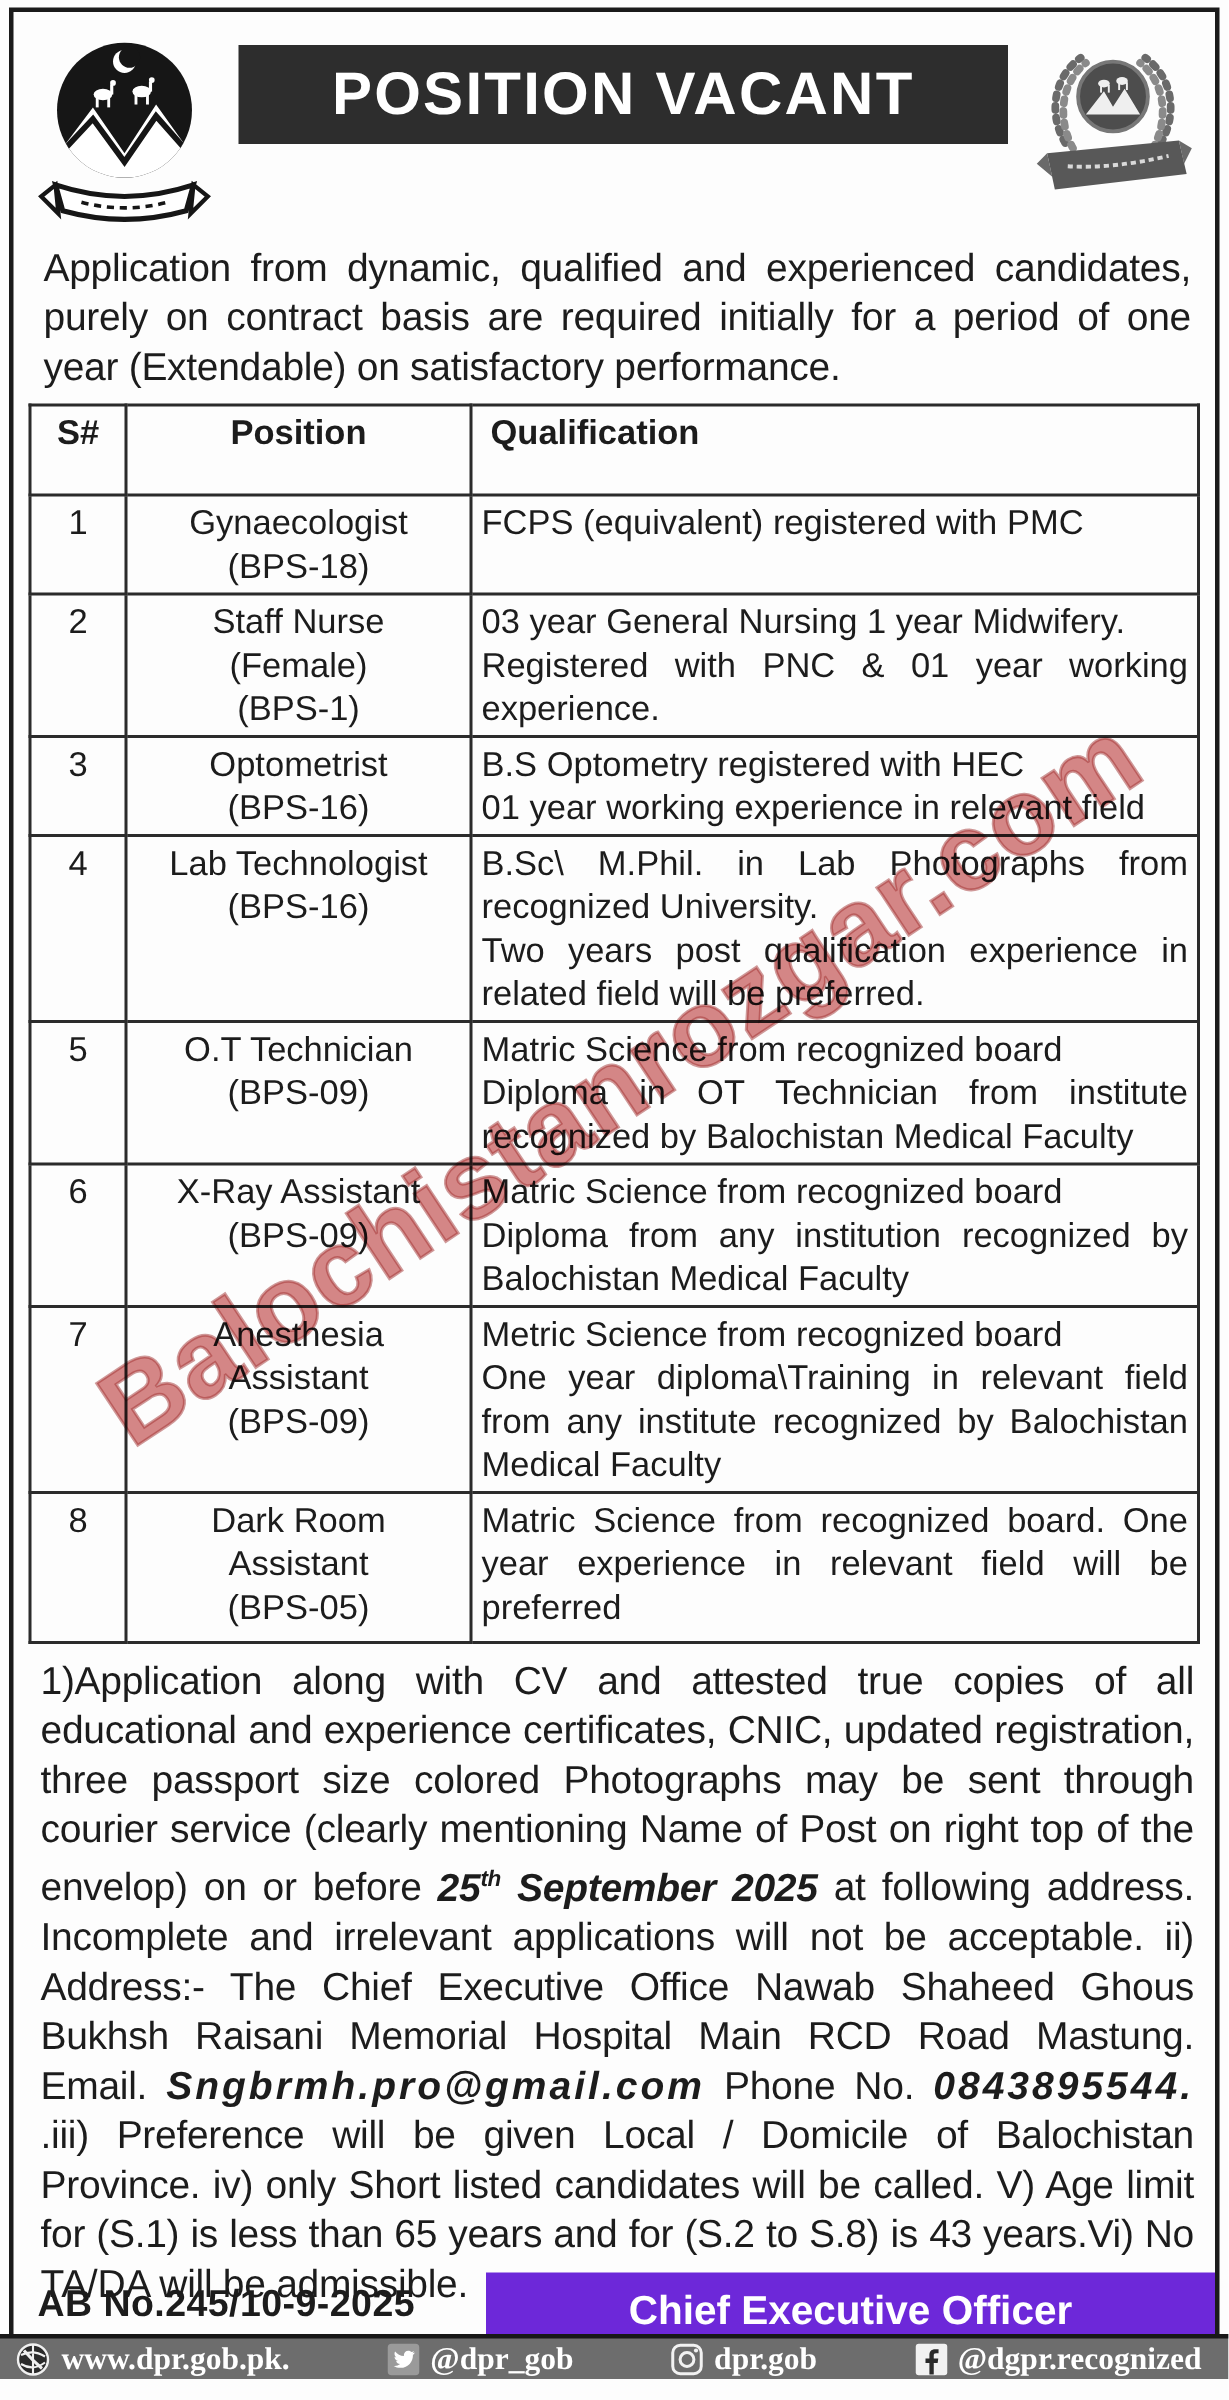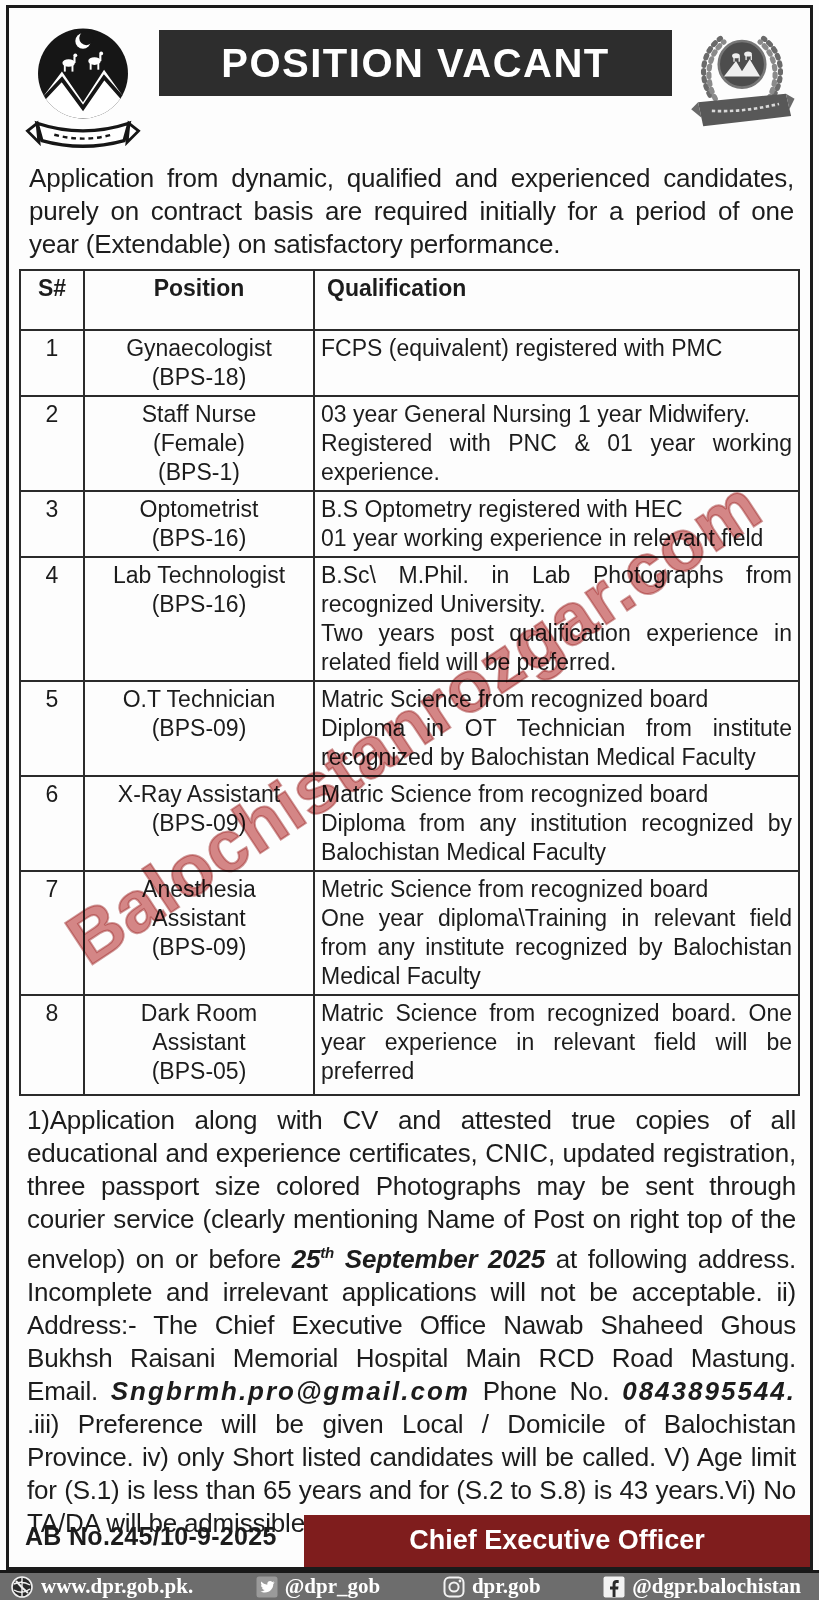--- a/index.html
+++ b/index.html
@@ -33,24 +33,24 @@
   
   .notes{margin:8px 14px 0 18px;font-size:26px;line-height:33px;text-align:justify;letter-spacing:-0.2px;}
   .notes b{font-weight:bold;font-style:italic;}
   .notes .email{letter-spacing:2px;}
   .notes .phone{letter-spacing:2px;}
   .notes sup{font-size:15px;}
 
   
   .bottom-row{position:absolute;left:0;right:0;bottom:0;display:flex;justify-content:space-between;align-items:flex-end;}
   .ab-no{font-size:25px;font-weight:bold;margin:0 0 16px 16px;letter-spacing:0.3px;}
-  .sig-box{width:474px;background:#7f1d1d;color:#fff;text-align:center;font-weight:bold;font-size:27px;line-height:37px;padding:7px 16px 8px;}
-
-  
-  .footerbar{position:absolute;left:0;right:0;bottom:0;height:30px;background:#6d6d6d;border-top:3px solid #181818;display:flex;align-items:center;justify-content:space-between;padding:0 18px 0 10px;box-sizing:border-box;}
+  .sig-box{width:474px;background:#6d28d9;color:#fff;text-align:center;font-weight:bold;font-size:27px;line-height:37px;padding:7px 6px 8px;}
+
+  
+  .footerbar{position:absolute;left:0;right:0;bottom:14px;height:30px;background:#6d6d6d;border-top:3px solid #181818;display:flex;align-items:center;justify-content:space-between;padding:0 18px 0 10px;box-sizing:border-box;}
   .f-item{display:flex;align-items:center;gap:7px;}
   .f-item span{color:#fff;font-family:"Liberation Serif",serif;font-weight:bold;font-size:21px;}
 
   
   .watermark{position:absolute;left:52px;top:912px;transform:rotate(-33.5deg);transform-origin:0 0;font-size:72px;font-weight:800;white-space:nowrap;color:rgba(203,101,101,0.78);-webkit-text-stroke:2px rgba(163,52,52,0.5);mix-blend-mode:multiply;z-index:40;pointer-events:none;letter-spacing:1px;}
 </style>
 </head>
 <body>
 
 <div class="page">
@@ -223,18 +223,18 @@
         <circle cx="11" cy="11" r="4.6" fill="none" stroke="#f2f2f2" stroke-width="2"></circle>
         <circle cx="17" cy="5" r="1.4" fill="#f2f2f2"></circle>
       </svg>
       <span>dpr.gob</span>
     </div>
     <div class="f-item">
       <svg width="22" height="22" viewBox="0 0 22 22">
         <rect x="0.5" y="0.5" width="21" height="21" rx="2" fill="#f2f2f2"></rect>
         <path d="M12.5,21 v-7.6 h2.6 l0.4,-3 h-3 V8.4 c0,-0.9 0.3,-1.5 1.6,-1.5 h1.6 V4.2 c-0.3,0 -1.2,-0.1 -2.3,-0.1 c-2.3,0 -3.8,1.4 -3.8,3.9 v2.4 H7 v3 h2.6 V21 Z" fill="#2b2b2b"></path>
       </svg>
-      <span>@dgpr.balochistan</span>
+      <span>@dgpr.recognized</span>
     </div>
   </div>
 
   <div class="watermark">Balochistanrozgar.com</div>
 </div>
 
 </body></html>

